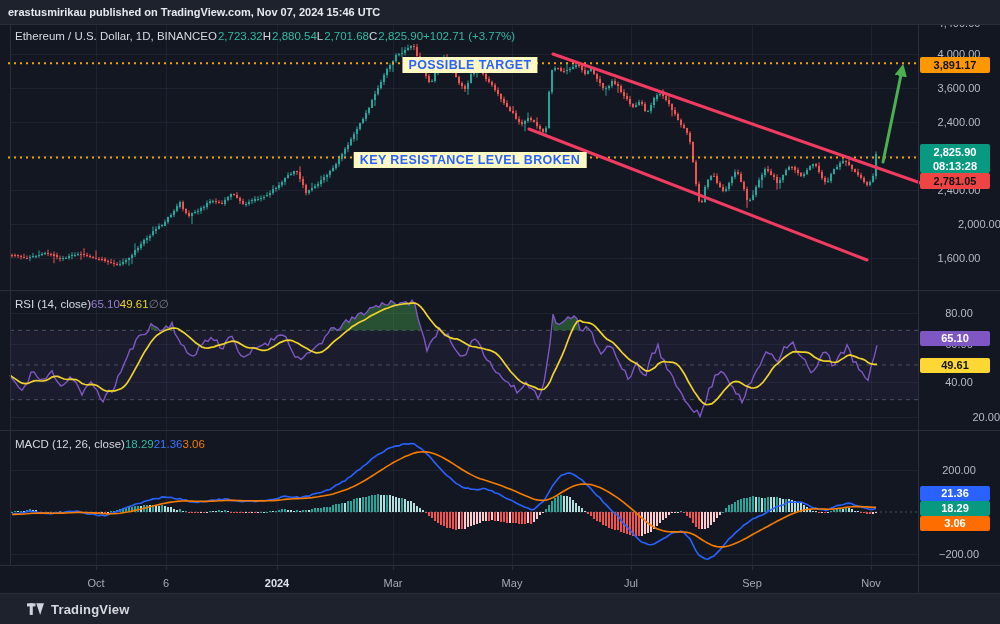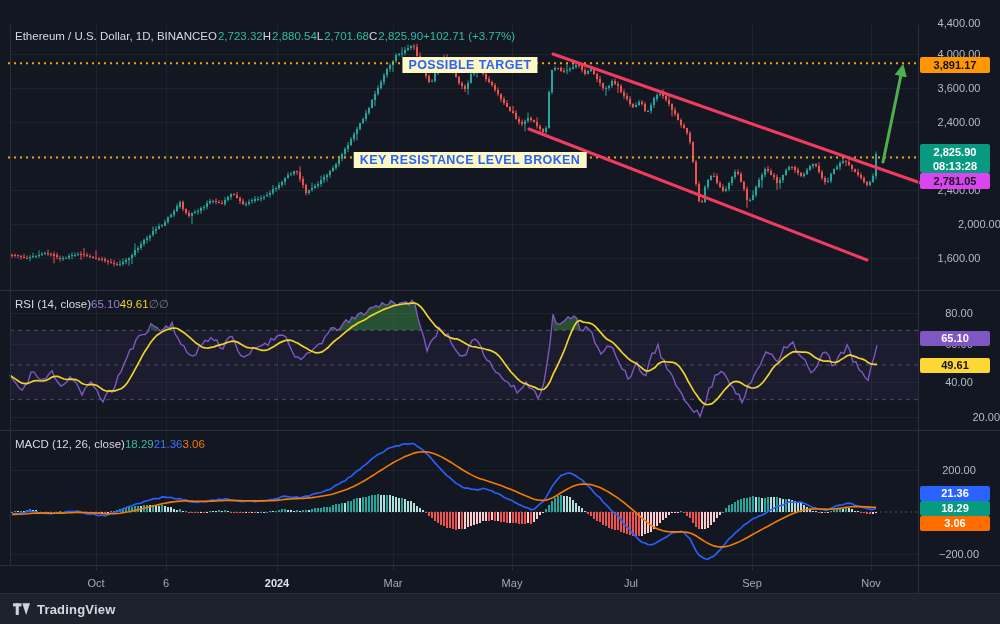--- a/index.html
+++ b/index.html
@@ -1,38 +1,38 @@
 <!DOCTYPE html>
 <html><head>
 <meta charset="utf-8">
 <style>
 *{box-sizing:border-box}
 body{margin:0;background:#10131c}
 #app{position:relative;width:1000px;height:624px;background:#131722;font-family:"Liberation Sans",sans-serif;overflow:hidden}
 #chart{position:absolute;left:0;top:0;z-index:1}
 .hdr{position:absolute;left:0;top:0;width:100%;height:25px;background:#1e222d;z-index:6;display:flex;align-items:center;padding-left:8px;font-size:11px;font-weight:700;color:#e6e9f0;border-bottom:1px solid #2a2e39}
-.ftr{position:absolute;left:0;top:593px;width:100%;height:31px;background:#1e222d;z-index:6;display:flex;align-items:center;gap:7px;padding-left:13px;border-top:1px solid #2a2e39}
+.ftr{position:absolute;left:0;top:593px;width:100%;height:31px;background:#1e222d;z-index:6;display:flex;align-items:center;gap:7px;padding-left:27px;border-top:1px solid #2a2e39}
 .brand{font-size:13px;font-weight:700;color:#d6d9e0;letter-spacing:.2px}
 .logo{width:17px;height:15px;fill:#cfd3dd}
 .legend{position:absolute;z-index:2;font-size:11.5px;color:#d5d9e0;display:flex;align-items:center;white-space:nowrap}
 .legend .pair{display:flex;gap:1px}
 .legend .k{color:#d5d9e0}
 .legend .v{color:#33baa2}
 .rsi-v{color:#9b7dd4}.rsi-m{color:#f0d32a}.nul{color:#787b86}
 .macd-hv{color:#33baa2}.macd-mv{color:#3d75ff}.macd-sv{color:#f57c00}
 #legend-main{left:15px;top:30px}
 #legend-rsi{left:15px;top:297px}
 #legend-macd{left:15px;top:438px}
 .ann{position:absolute;z-index:2;transform:translate(-50%,-50%);background:#fef9c3;padding:1px 6px;color:#2962ff;font-weight:700;font-size:12.5px;white-space:nowrap;letter-spacing:.4px}
 #ann-target{left:470px;top:65px}
 #ann-resist{left:470px;top:160px}
 .plabel{position:absolute;left:920px;width:70px;z-index:3;border-radius:2px;font-size:11px;font-weight:700;text-align:center}
 #pl-target{top:57px;height:16px;line-height:16px;background:#ff9800;color:#101318}
 #pl-last{top:144px;height:29px;background:#089981;color:#fff;line-height:14px;padding-top:1px}
-#pl-resist{top:173px;height:16px;line-height:16px;background:#d946ef;color:#101318}
+#pl-resist{top:173px;height:16px;line-height:16px;background:#ef4444;color:#101318}
 #pl-rsi{top:331px;height:15px;line-height:15px;background:#7e57c2;color:#fff}
 #pl-rsima{top:358px;height:15px;line-height:15px;background:#fdd835;color:#101318}
 #pl-macd{top:486px;height:15px;line-height:15px;background:#2962ff;color:#fff}
 #pl-hist{top:501px;height:15px;line-height:15px;background:#089981;color:#fff}
 #pl-sig{top:516px;height:15px;line-height:15px;background:#ff6d00;color:#fff}
 #price-ticks{position:absolute;left:918px;top:0;width:82px;height:593px;z-index:2}
 #price-ticks .tick{position:absolute;left:0;width:100%;text-align:center;font-size:11px;color:#b6bac6;height:12px;line-height:12px}
 #time-labels{position:absolute;left:0;top:0;width:918px;height:593px;z-index:2}
 .tlabel{position:absolute;top:577px;transform:translateX(-50%);font-size:11px;color:#a6aab5}
 .tlabel.strong{color:#dfe2ea;font-weight:700}
@@ -1040,20 +1040,23 @@
       <span class="tlabel" style="left: 96px;">Oct</span>
       <span class="tlabel" style="left: 166px;">6</span>
       <span class="tlabel strong" style="left: 277px;">2024</span>
       <span class="tlabel" style="left: 393px;">Mar</span>
       <span class="tlabel" style="left: 512px;">May</span>
       <span class="tlabel" style="left: 631px;">Jul</span>
       <span class="tlabel" style="left: 752px;">Sep</span>
       <span class="tlabel" style="left: 871px;">Nov</span>
     </div>
 
+  <div class="hdr">
+    <span>erastusmirikau published on TradingView.com, Nov 07, 2024 15:46 UTC</span>
+  </div>
 
   <div class="ftr">
     <svg class="logo" viewBox="0 0 22 18">
       <rect x="0" y="1" width="11" height="4"></rect>
       <rect x="3.5" y="1" width="4" height="15"></rect>
       <polygon points="12,1 22,1 17,16"></polygon>
     </svg>
     <span class="brand">TradingView</span>
   </div>
 

